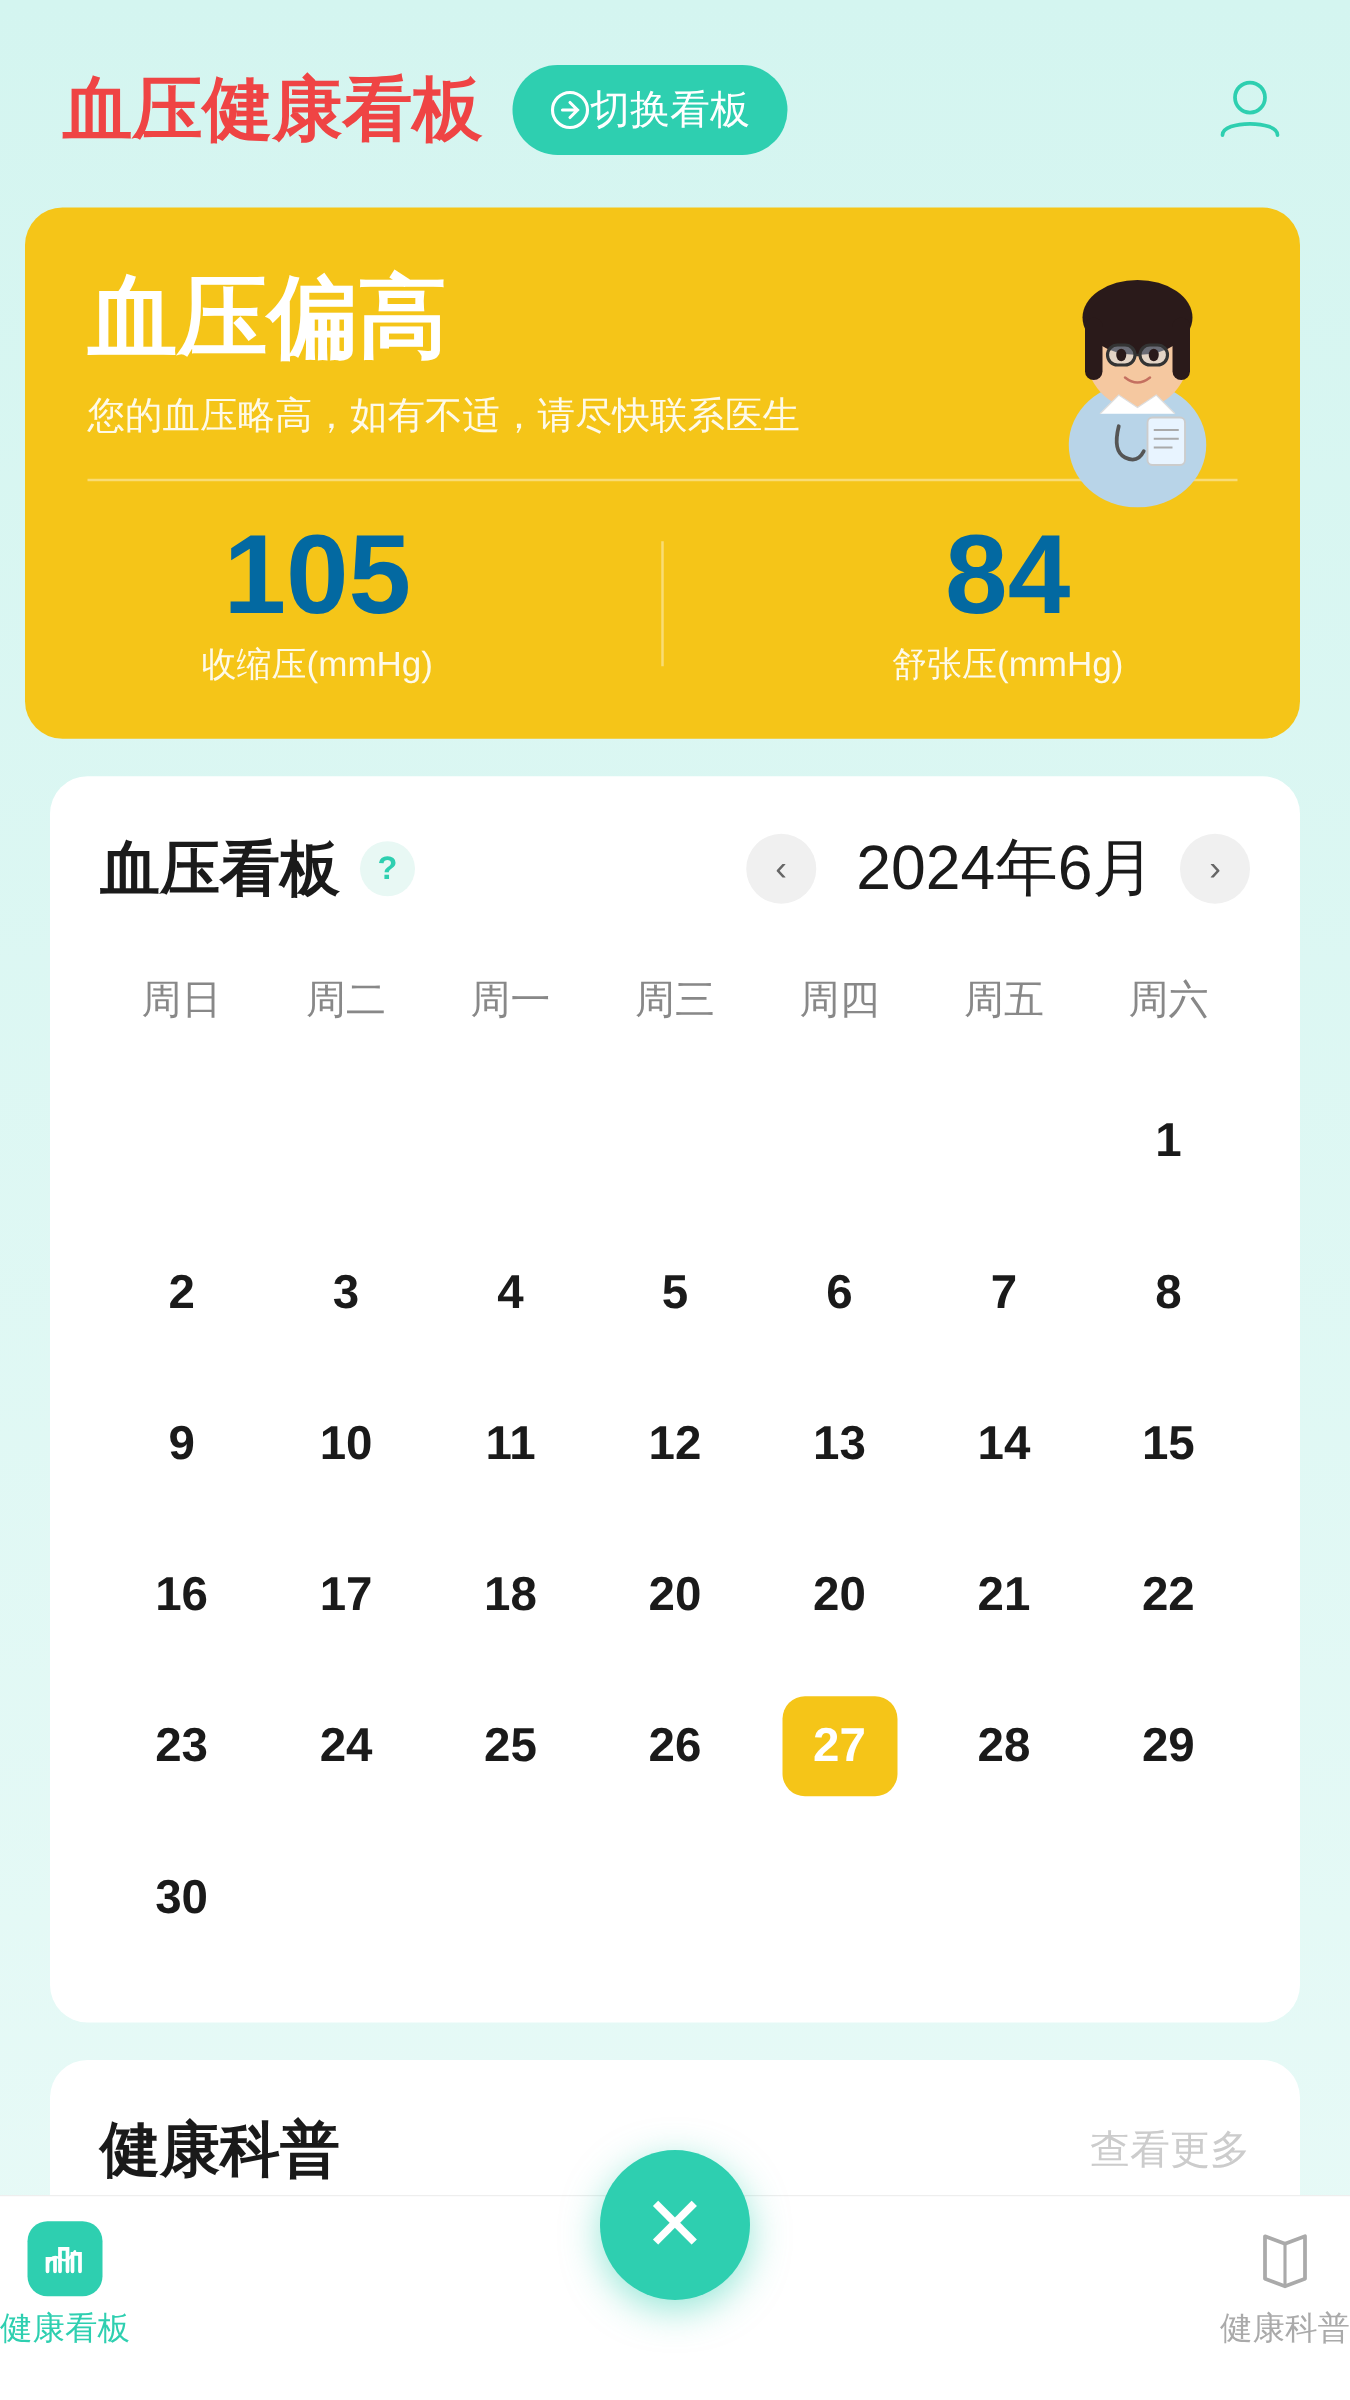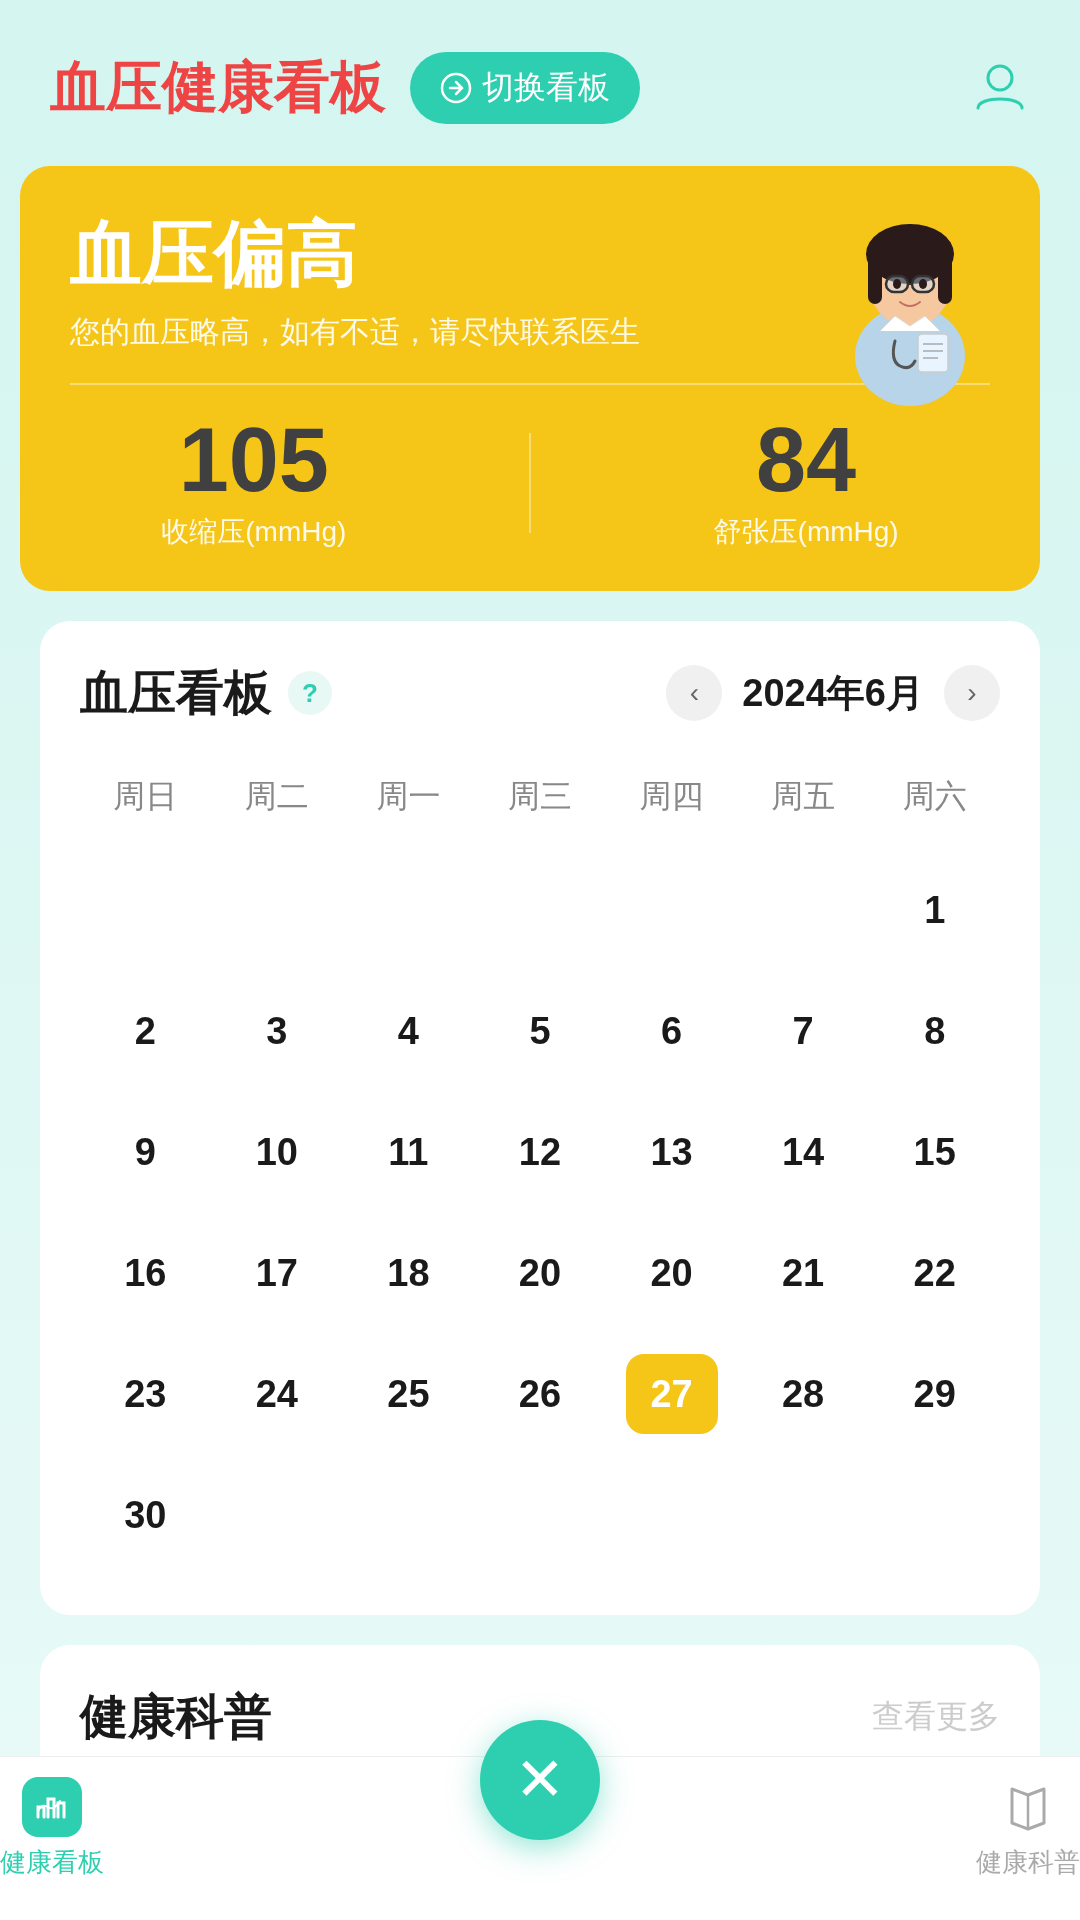--- a/index.html
+++ b/index.html
@@ -26,21 +26,20 @@
       gap: 24px;
     }
     .header-title {
       font-size: 56px;
       font-weight: 700;
       color: #ef4444;
     }
     .switch-btn {
       display: flex;
       align-items: center;
-      gap: 10px;
       background: #2ecfb0;
       color: white;
       border: none;
       border-radius: 50px;
       padding: 14px 30px;
       font-size: 32px;
       cursor: pointer;
     }
     .switch-btn-icon {
       width: 32px;
@@ -76,21 +75,21 @@
       display: flex;
       justify-content: space-around;
       align-items: center;
     }
     .bp-value-item {
       text-align: center;
     }
     .bp-number {
       font-size: 90px;
       font-weight: 700;
-      color: #404040;
+      color: #0369a1;
       line-height: 1;
     }
     .bp-label {
       font-size: 28px;
       color: rgba(255,255,255,0.9);
       margin-top: 8px;
     }
     .bp-divider-v {
       width: 2px;
       height: 100px;
@@ -152,23 +151,24 @@
       background: #f0f0f0;
       border: none;
       cursor: pointer;
       display: flex;
       align-items: center;
       justify-content: center;
       font-size: 28px;
       color: #666;
     }
     .calendar-month {
-      font-size: 38px;
-      font-weight: 700;
+      font-size: 50px;
+      font-weight: 400;
       color: #1a1a1a;
+      margin-left: 12px;
     }
 
     
     .calendar-grid {
       display: grid;
       grid-template-columns: repeat(7, 1fr);
       gap: 1px;
     }
     .cal-header-cell {
       text-align: center;

